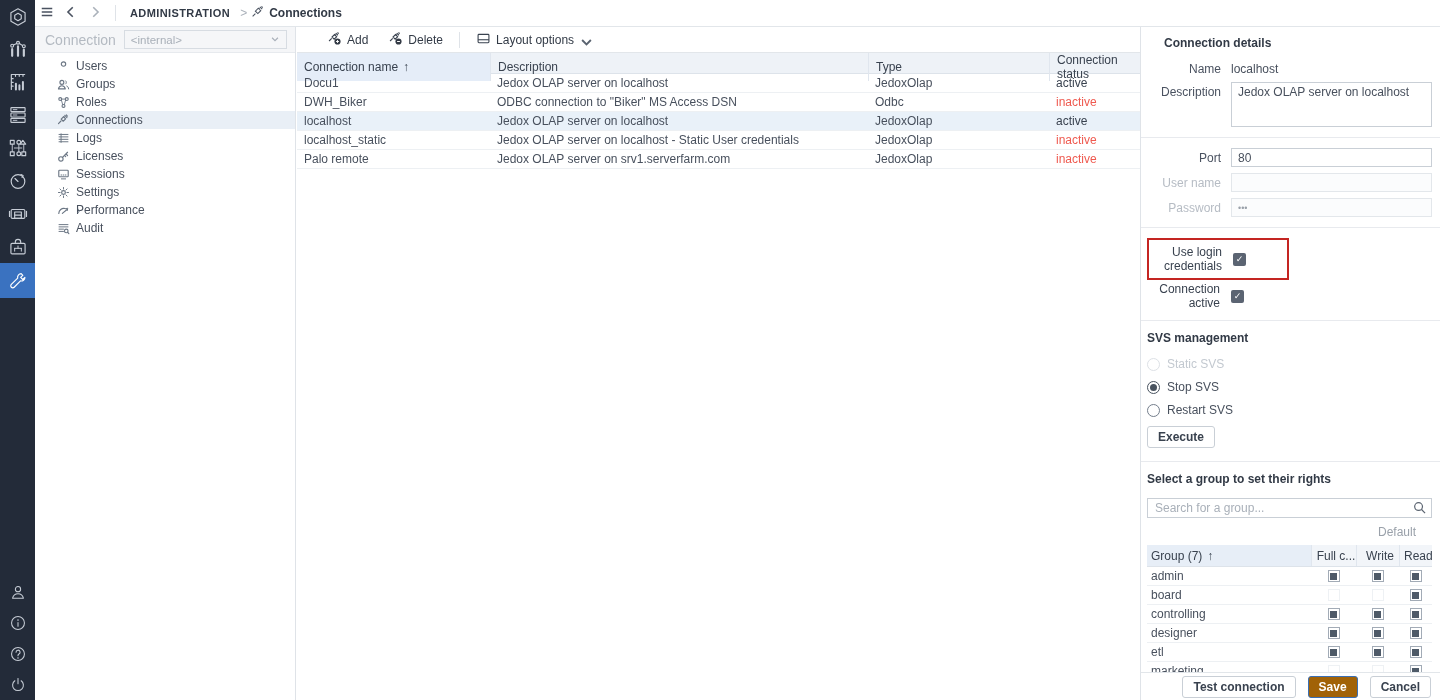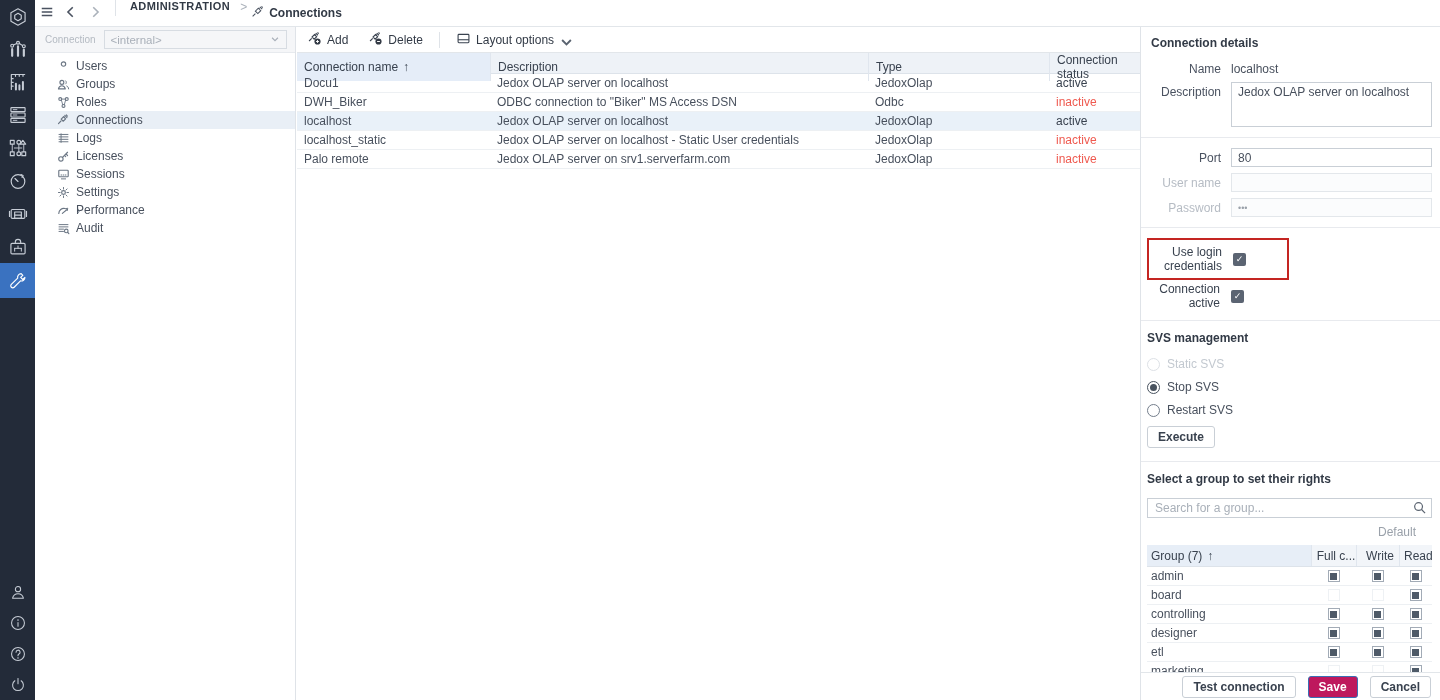--- a/index.html
+++ b/index.html
@@ -12,74 +12,74 @@
   .rail-item { width:35px; height:33px; display:flex; align-items:center; justify-content:center;
     color:#c7cdd6; cursor:pointer; }
   .rail-item svg { width:20px; height:20px; }
   .rail-item.logo { height:30px; margin-top:2px; }
   .rail-item.selected { background:#3a72c0; height:35px; color:#fff; }
   .rail-spacer { flex:1; }
   .rail-bottom .rail-item { height:31px; }
 
   
   .topbar { position:absolute; left:35px; top:0; right:0; height:27px; background:#fff;
-    border-bottom:1px solid #e2e6ea; display:flex; }
+    border-bottom:1px solid #e2e6ea; display:flex; align-items:center; }
   .tb-btn { display:flex; align-items:center; justify-content:center; width:24px; height:26px;
     color:#4a5260; cursor:pointer; }
   .tb-btn svg { width:14px; height:14px; }
   .tb-btn.fwd { color:#aab1ba; }
   .tb-sep { width:1px; height:16px; background:#dfe3e8; margin:0 8px; }
   .crumb-section { font-size:11px; font-weight:700; letter-spacing:.4px; color:#323a46; margin:0 6px; cursor:pointer; }
   .crumb-gt { color:#aab1ba; margin:0 4px; }
   .crumb-page { display:flex; align-items:center; gap:5px; font-weight:700; color:#323a46; cursor:pointer; }
   .crumb-page svg { width:13px; height:13px; color:#4a5260; }
 
   
   .navpanel { position:absolute; left:35px; top:27px; width:261px; bottom:0; background:#fff;
     border-right:1px solid #dfe3e8; }
   .conn-row { height:26px; background:#f5f6f8; border-bottom:1px solid #e7eaee; display:flex;
     align-items:center; padding:0 8px 0 10px; gap:8px; }
-  .conn-label { color:#b4bac2; font-size:10px; }
+  .conn-label { color:#b4bac2; font-size:14px; }
   .conn-select { flex:1; height:19px; border:1px solid #d7dce2; background:#f5f6f8; display:flex;
     align-items:center; padding:0 6px; color:#a9b0b9; cursor:pointer; }
   .conn-select .val { flex:1; font-size:11.5px; }
   .conn-select svg { width:10px; height:10px; color:#a9b0b9; }
   .navlist { padding-top:4px; }
   .nav-item { height:18px; display:flex; align-items:center; gap:6px; padding-left:21px;
     color:#48505d; cursor:pointer; }
   .nav-item.selected { background:#e9eff6; }
   .nav-item .nicon { width:14px; height:14px; color:#6b7684; display:flex; align-items:center; justify-content:center; }
   .nav-item .nicon svg { width:13px; height:13px; }
   .nav-item .expander { position:absolute; left:42px; width:8px; color:#6b7684; font-size:10px; }
   .nav-item.expandable { position:relative; }
 
   
   .main { position:absolute; left:297px; top:27px; right:300px; bottom:0; background:#fff; }
-  .toolbar { height:26px; border-bottom:1px solid #e2e6ea; display:flex; align-items:center; padding-left:0; }
+  .toolbar { height:26px; border-bottom:1px solid #e2e6ea; display:flex; align-items:center; padding-left:20px; }
   .tool-btn { display:flex; align-items:center; gap:5px; color:#323a46; cursor:pointer; padding:0 10px; height:26px; }
   .tool-btn svg { width:15px; height:15px; }
   .tool-sep { width:1px; height:16px; background:#dfe3e8; margin:0 6px; }
   .tool-btn .chev { width:9px; height:9px; color:#5a6370; }
 
   .grid-header { display:grid; grid-template-columns:193px 378px 181px 1fr; height:21px;
     background:#eef2f7; border-bottom:1px solid #dde3ea; }
   .gh-cell { display:flex; align-items:center; padding-left:7px; color:#39424f; border-left:1px solid #e0e6ee; cursor:pointer; }
   .gh-cell:first-child { border-left:none; background:#e5edf8; }
   .sort-arrow { margin-left:5px; font-size:12px; color:#39424f; font-weight:400; }
   .grid-row { display:grid; grid-template-columns:193px 378px 181px 1fr; height:19px;
     border-bottom:1px solid #edf0f3; cursor:pointer; }
   .grid-row.selected { background:#e9f1f9; }
   .gr-cell { display:flex; align-items:center; padding-left:7px; color:#48505d; white-space:nowrap; overflow:hidden; }
   .status-active { color:#39424f; }
   .status-inactive { color:#ef5a50; }
 
   
   .details { position:absolute; right:0; top:27px; width:300px; bottom:0; background:#fff;
     border-left:1px solid #dfe3e8; padding:0 8px 0 6px; }
-  .dt-title { font-weight:700; color:#323a46; margin:9px 0 12px 4px; }
+  .dt-title { font-weight:700; color:#323a46; margin:9px 0 12px 17px; }
   .frow { display:flex; align-items:center; margin-bottom:6px; }
   .frow.top { align-items:flex-start; }
   .flabel { width:84px; text-align:right; color:#4a5260; flex:none; padding-right:10px; }
   .flabel.dis { color:#b6bcc4; }
   .fval { color:#48505d; }
   .finput { flex:1; height:19px; border:1px solid #c9cfd6; padding:0 6px; font-family:inherit;
     font-size:12px; color:#48505d; background:#fff; }
   .finput:disabled { border-color:#e3e7eb; background:#fbfcfd; color:#9aa1aa; }
   .ftextarea { flex:1; height:45px; border:1px solid #c9cfd6; padding:2px 6px; resize:none;
     font-family:inherit; font-size:12px; color:#48505d; }
@@ -112,21 +112,21 @@
   .gth:first-child { border-left:none; background:#e7eef7; justify-content:flex-start; }
   .gtable-row { display:grid; grid-template-columns:164px 45px 43px 1fr; height:19px; border-bottom:1px solid #edf0f3; }
   .gtr-name { display:flex; align-items:center; padding-left:4px; color:#48505d; }
   .gtr-cell { display:flex; align-items:center; justify-content:center; }
   .rights-cb { width:12px; height:12px; border:1px solid #a2abb6; background:#fff;
     display:flex; align-items:center; justify-content:center; cursor:pointer; }
   .rights-cb .fill { width:7px; height:7px; background:#4e5a68; }
   .rights-cb.empty { border-color:#eef1f4; }
   .dfooter { position:absolute; left:0; right:0; bottom:0; height:28px; border-top:1px solid #e2e6ea;
     display:flex; align-items:center; justify-content:flex-end; gap:12px; padding-right:9px; background:#fff; }
-  .btn-primary { background:#be185d; border-color:#3a6fb5; color:#fff; }
+  .btn-primary { background:#a16207; border-color:#3a6fb5; color:#fff; }
 </style>
 </head>
 <body>
 
 <div class="rail">
   <div id="rail-top">
       <div class="rail-item logo">
         <span style="display: flex;">
           <svg viewBox="0 0 24 24" fill="none" stroke="currentColor" stroke-width="1.4" stroke-linecap="round" stroke-linejoin="round" style="width: 20px; height: 20px;">
             <path d="M12 2.2 20.5 7v10L12 21.8 3.5 17V7Z"></path>

